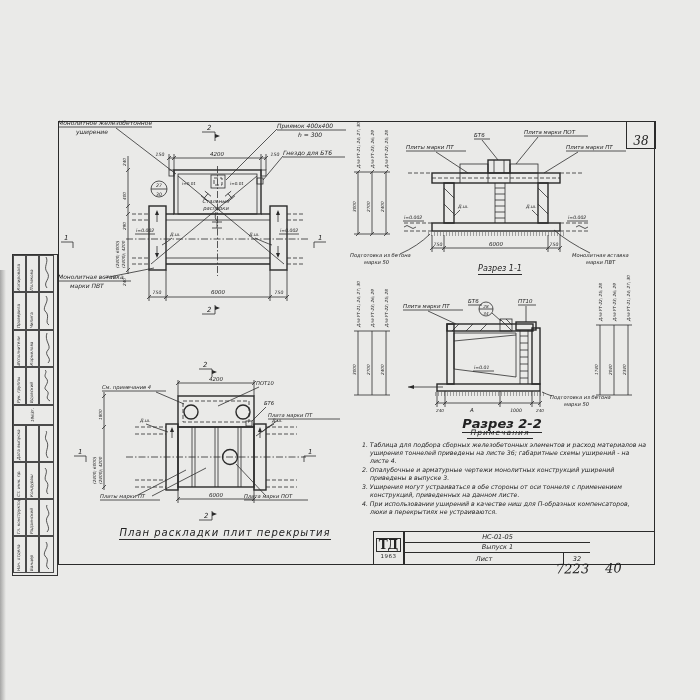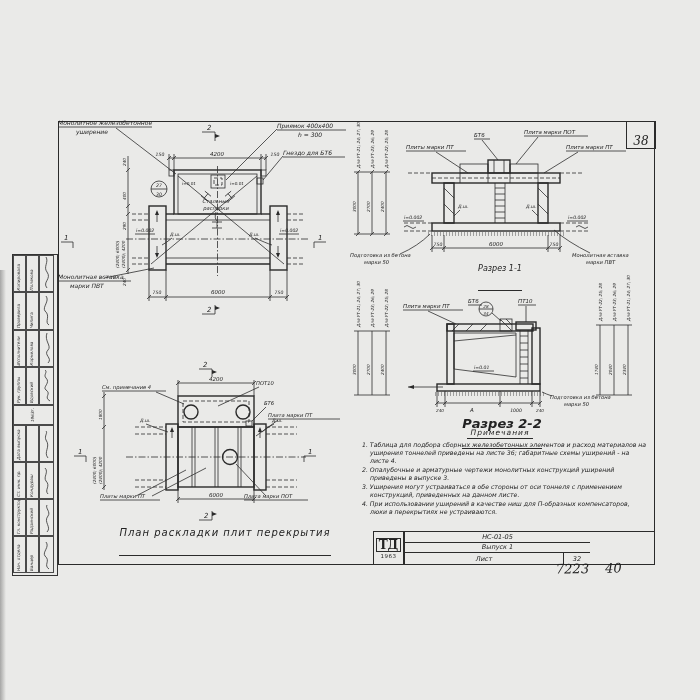--- a/index.html
+++ b/index.html
@@ -16,21 +16,21 @@
   svg text{font-family:"DejaVu Sans",sans-serif;font-style:italic;fill:#232323;}
   .t7{font-size:7px;}.t6{font-size:6px;}.t55{font-size:5.5px;}.t5{font-size:5.2px;}
   .t45{font-size:4.6px;}.t4{font-size:4.2px;}
   .ln{stroke:#2e2e2e;stroke-width:.8;fill:none;}
   .lnb{stroke:#2a2a2a;stroke-width:1.4;fill:none;}
   .dash{stroke-dasharray:4 2;}
   .dd{stroke-dasharray:7 2 1.5 2;}
   .dot{stroke-dasharray:1 2;}
   .fill{fill:#2a2a2a;stroke:none;}
   .cap{position:absolute;text-align:center;font-style:italic;color:#222;}
-  .cap .u1{display:inline-block;border-bottom:1.2px solid #2b2b2b;padding-bottom:17px;}
+  .cap .u1{display:inline-block;border-bottom:1.2px solid #2b2b2b;padding-bottom:1px;}
   .notes{position:absolute;left:360px;top:441px;width:288px;font:italic 6.2px/1.28 "DejaVu Sans",sans-serif;color:#232323;}
   .notes div{text-indent:-8px;padding-left:10px;margin-bottom:1px;}
   .notes-head{position:absolute;left:400px;top:428px;width:200px;text-align:center;font:italic 7.5px "DejaVu Sans",sans-serif;}
   .notes-head span{display:inline-block;border-bottom:1.2px solid #2b2b2b;padding:0 4px 1px;letter-spacing:1px;}
   
   .tblock{position:absolute;left:373px;top:531px;width:282px;height:34px;border:1.4px solid #2b2b2b;
         box-sizing:border-box;display:grid;grid-template-columns:30px 1fr 64px;background:#eaeae8;}
   .tb-logo{border-right:1.2px solid #2b2b2b;display:flex;flex-direction:column;align-items:center;justify-content:center;}
   .tb-logo .td{font:bold 12px "DejaVu Serif",serif;border:1px solid #2b2b2b;line-height:12px;padding:0 2px;}
   .tb-logo .yr{font:5.5px "DejaVu Sans",sans-serif;letter-spacing:.5px;margin-top:1px;}

